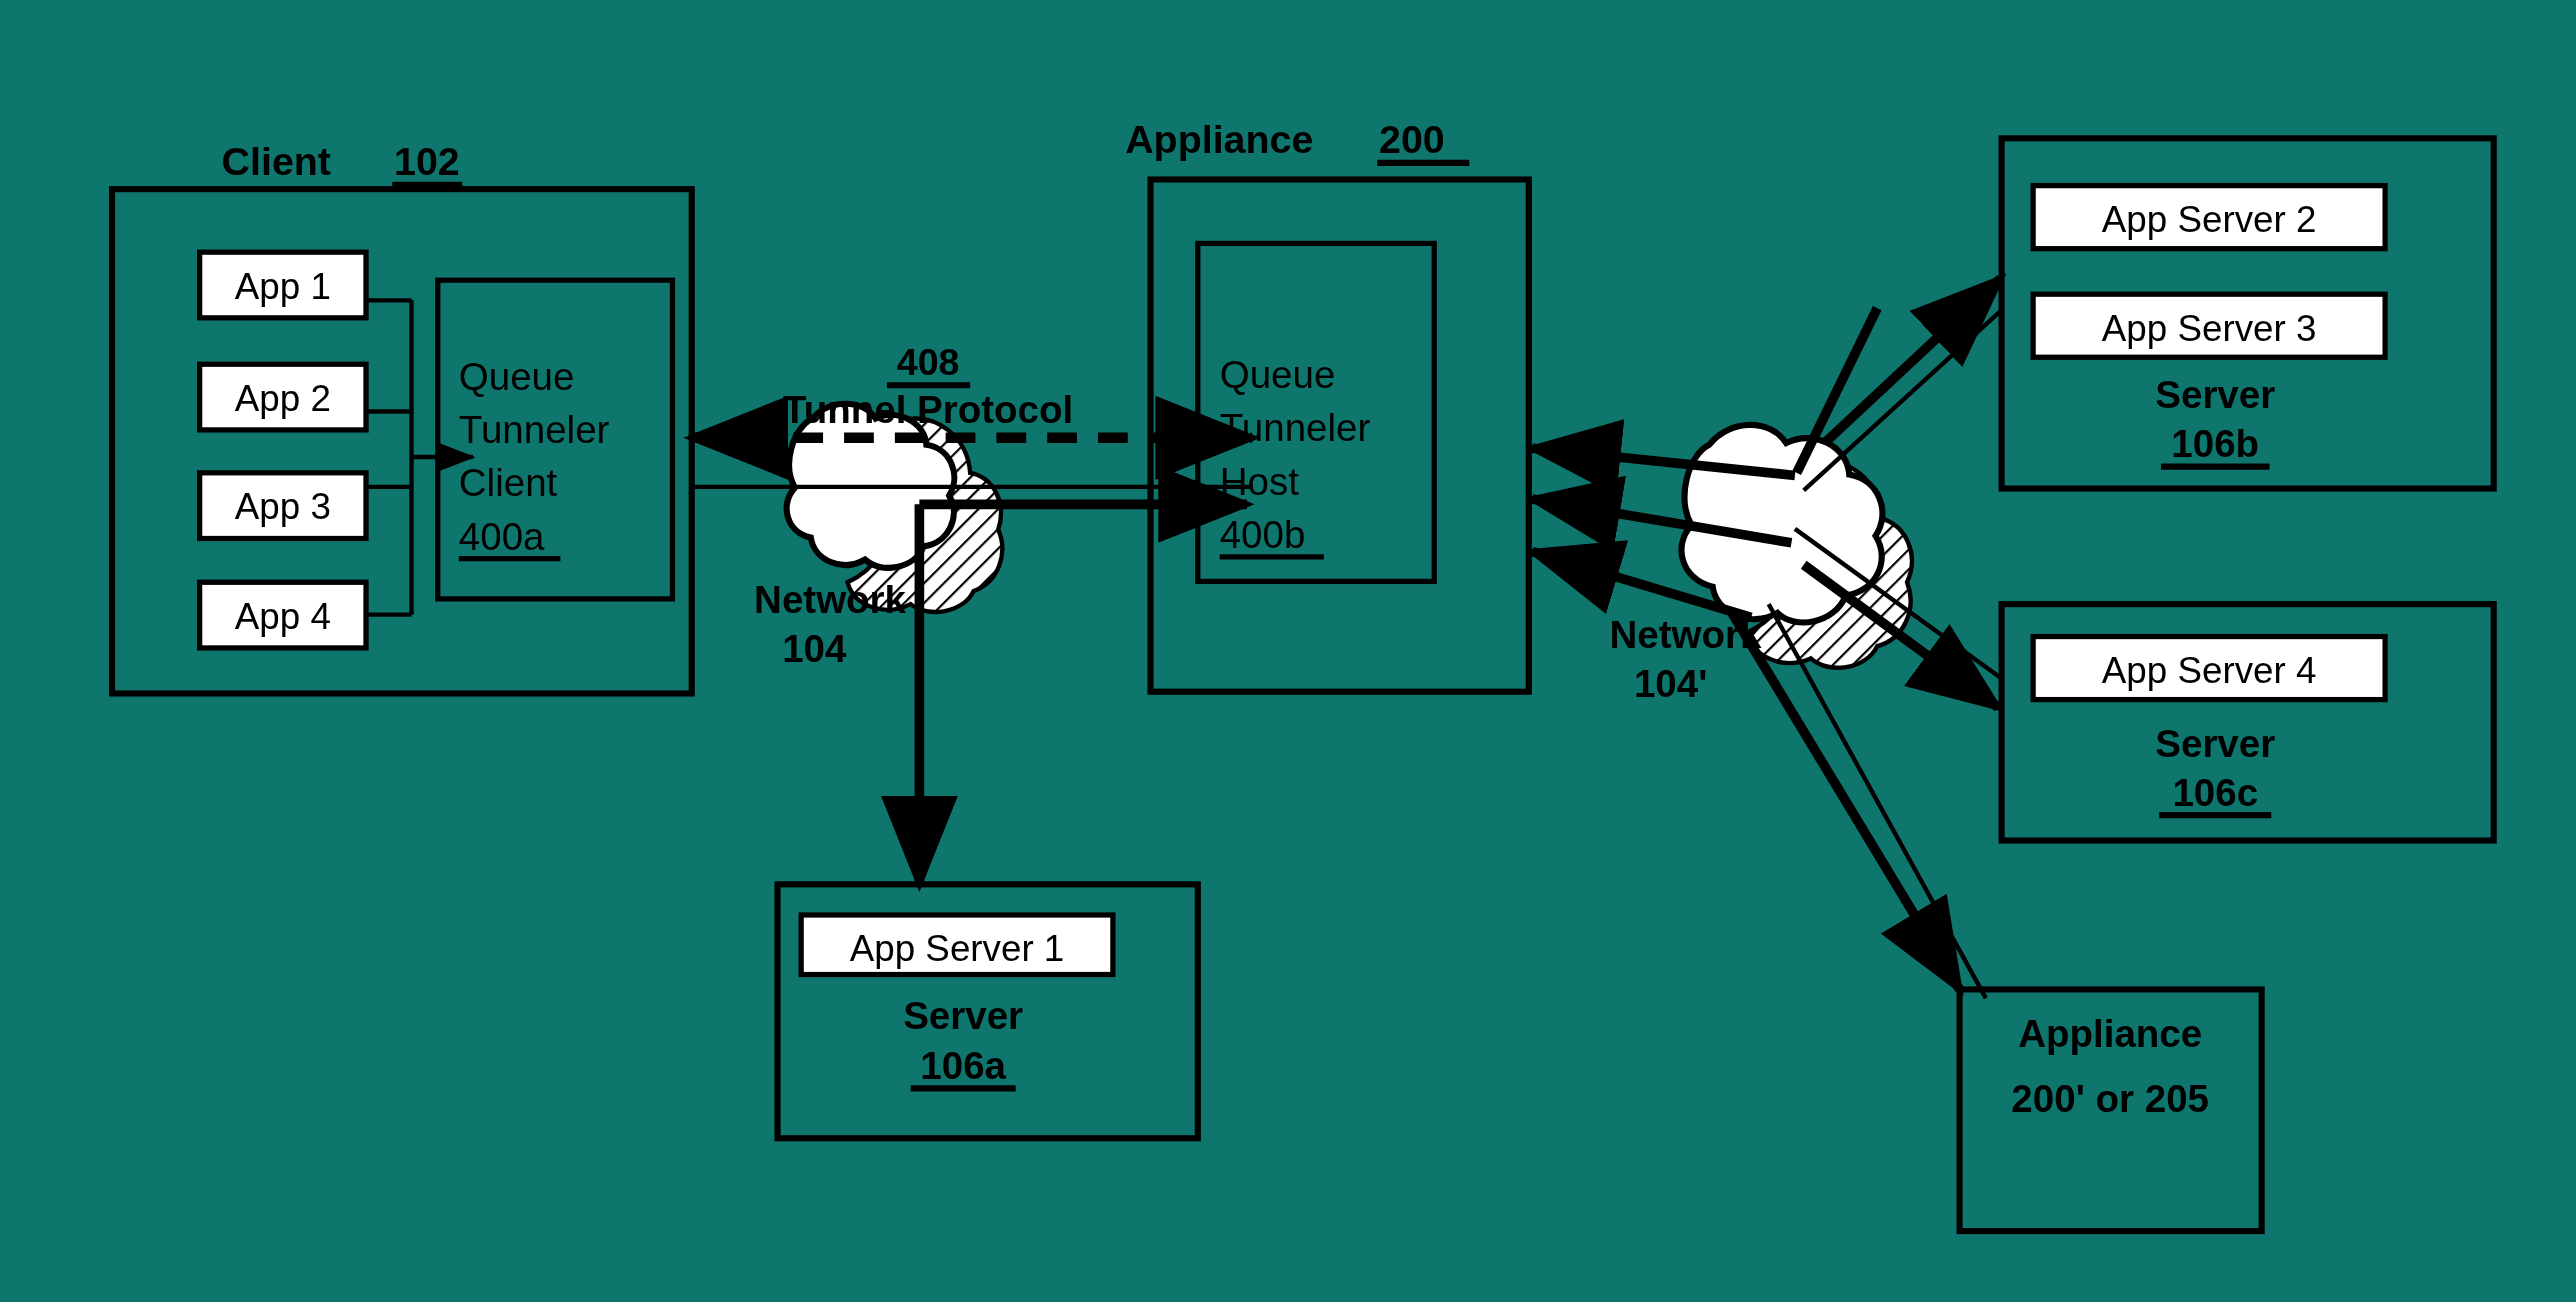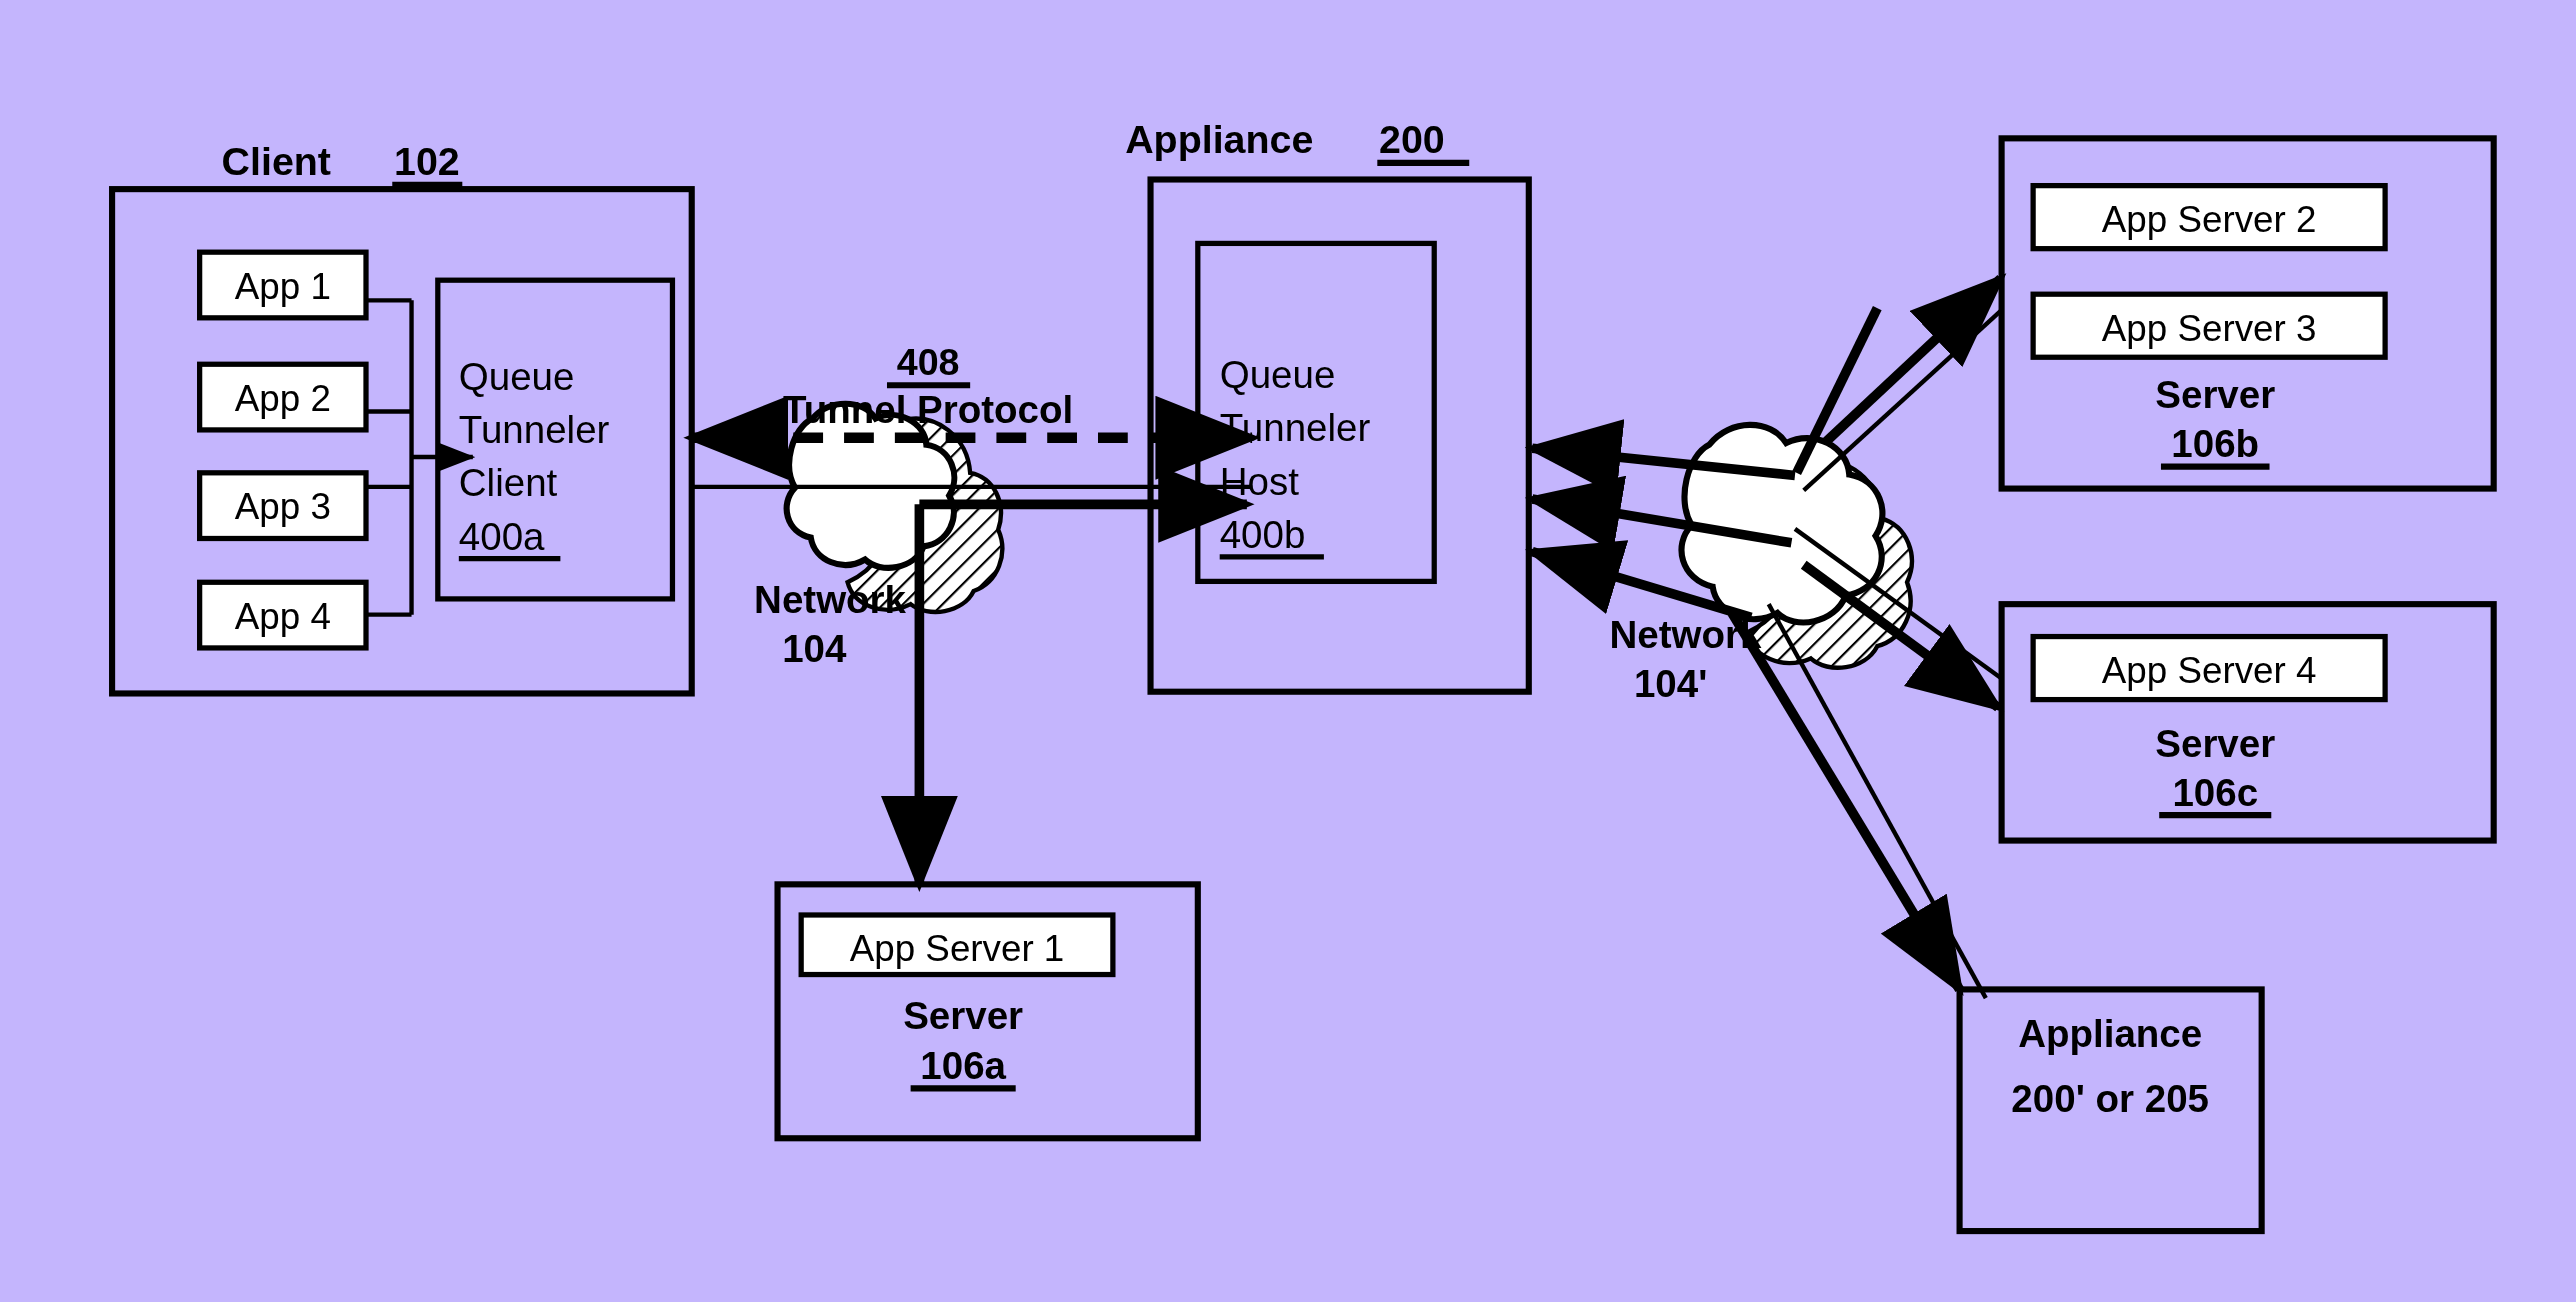--- a/index.html
+++ b/index.html
@@ -5,21 +5,21 @@
 <style>
   html, body {
     margin: 0;
     padding: 0;
     background: #ffffff;
   }
   #stage {
     position: relative;
     width: 2576px;
     height: 1302px;
-    background: #c4b5fd;
+    background: #0f766e;
     font-family: "Liberation Sans", sans-serif;
     overflow: hidden;
   }
   #diagram {
     position: absolute;
     top: 0; left: 0;
     width: 2576px;
     height: 1302px;
   }
   .box-stroke {

